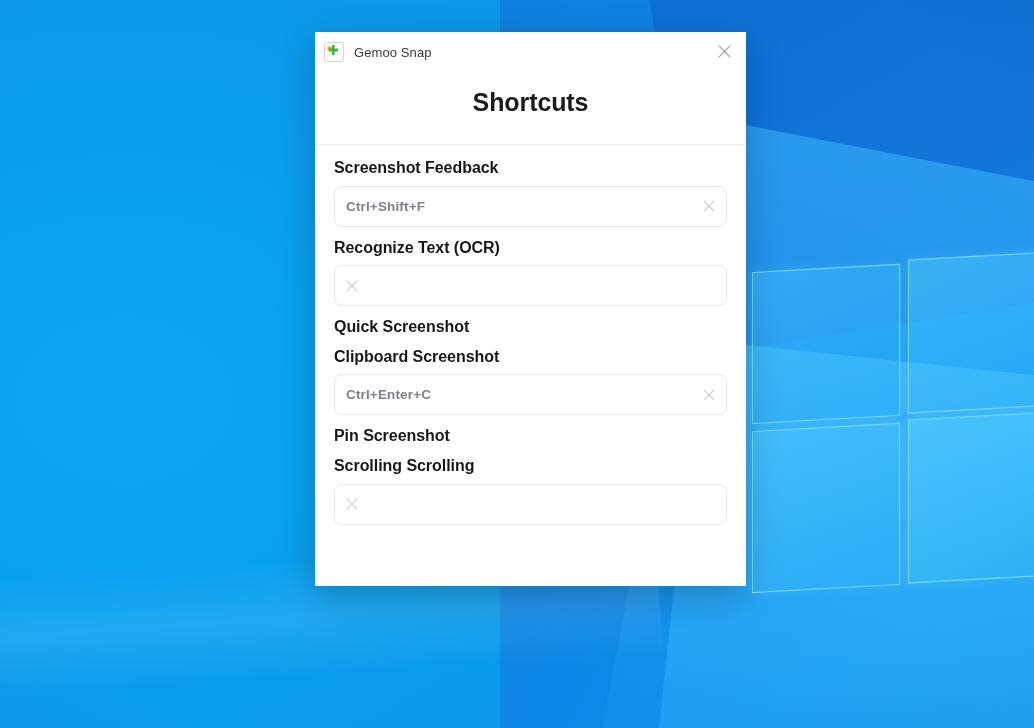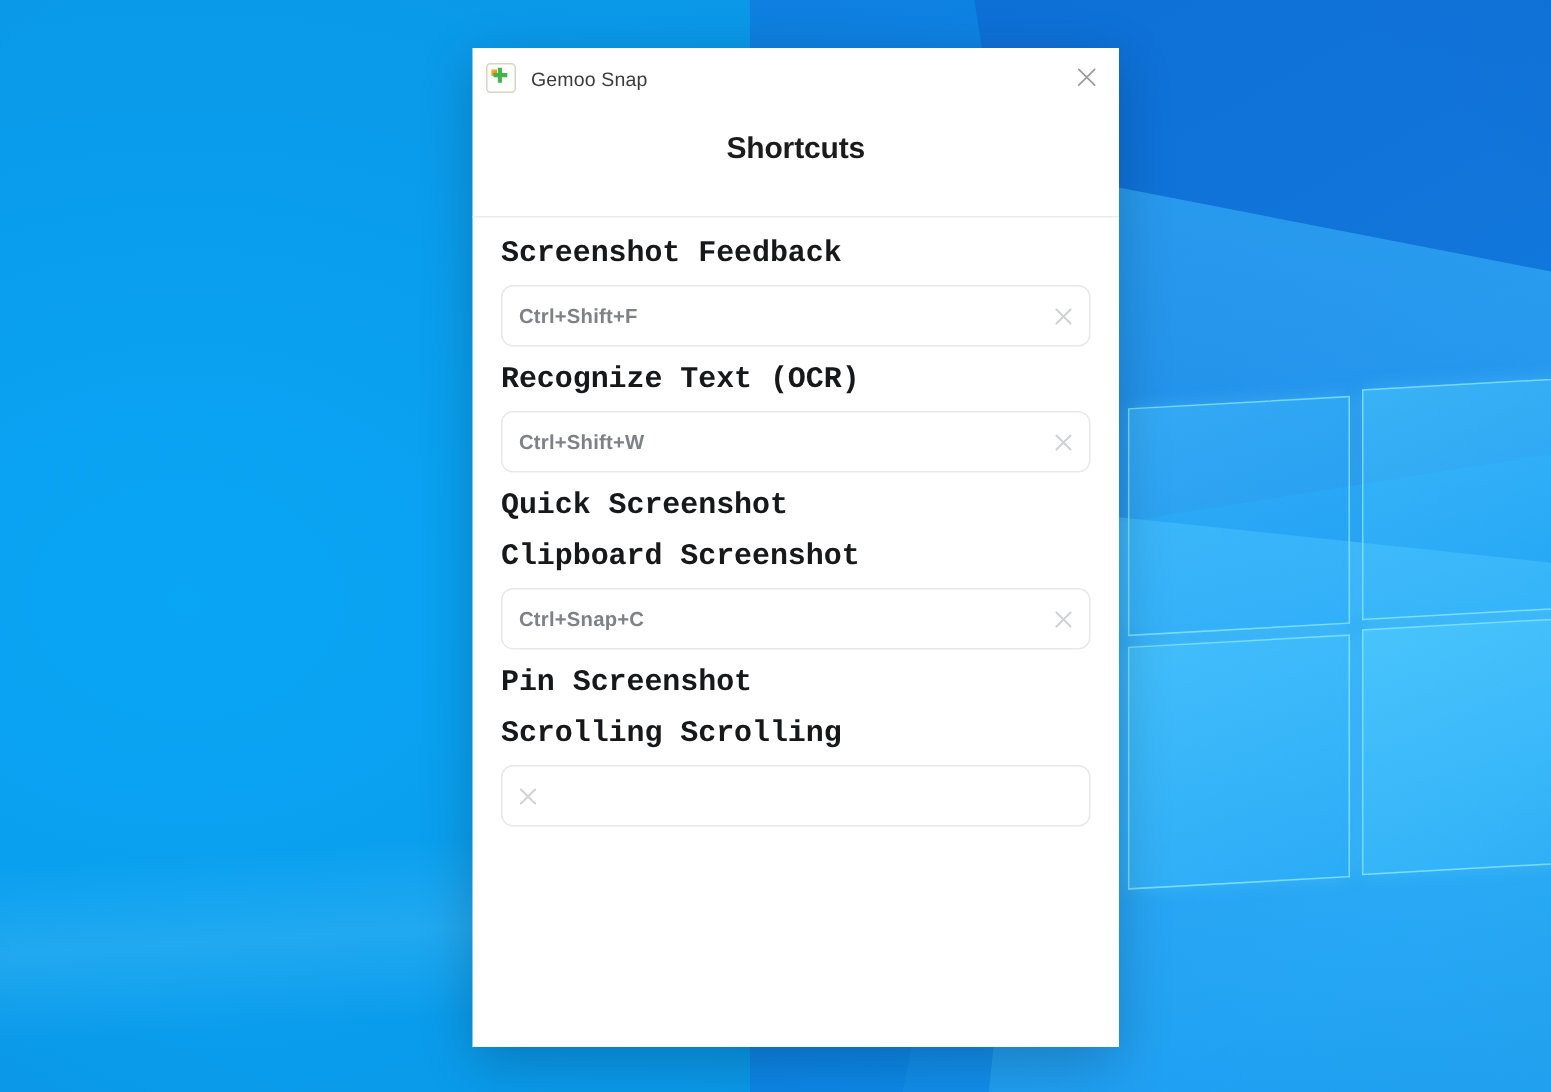--- a/index.html
+++ b/index.html
@@ -107,21 +107,21 @@
     inset: 0;
     background: radial-gradient(ellipse 1100px 800px at 45% 45%, rgba(0,0,0,0) 55%, rgba(0,40,90,0.12) 100%);
   }
 
   
   #app-window {
     position: absolute;
     left: 315px;
     top: 32px;
     width: 431px;
-    height: 666px;
+    height: 554px;
     background: #ffffff;
     box-shadow: 0 10px 34px rgba(0,0,0,0.22);
     display: flex;
     flex-direction: column;
   }
 
   .titlebar {
     height: 40px;
     flex: none;
     display: flex;
@@ -164,43 +164,42 @@
     flex: none;
     height: 73px;
     border-bottom: 1px solid #ececec;
     display: flex;
     align-items: flex-start;
     justify-content: center;
     padding-top: 16px;
     box-sizing: border-box;
   }
   .dialog-title {
-    font-size: 20px;
+    font-size: 25px;
     font-weight: 700;
     color: #1b1b1b;
     letter-spacing: -0.1px;
   }
 
   .content {
     flex: 1 1 auto;
     padding: 14px 19px 0 19px;
     box-sizing: border-box;
     overflow: hidden;
   }
 
   .shortcut-row { margin-bottom: 12px; }
 
   .row-label {
-    font-size: 20px;
+    font-size: 16px;
     font-weight: 700;
     color: #17181a;
     letter-spacing: -0.05px;
     margin-bottom: 9px;
     line-height: 1.1;
-    font-family: Liberation Mono, monospace;
   }
 
   .field {
     position: relative;
     height: 41px;
     border: 1px solid #e8e8e8;
     border-radius: 8px;
     background: #ffffff;
     display: flex;
     align-items: center;
@@ -279,37 +278,36 @@
               <path d="M2.3 2.3 L11.7 11.7 M11.7 2.3 L2.3 11.7" stroke="#cfd1d4" stroke-width="1.3" stroke-linecap="round"></path>
             </svg>
           </div>
         </div>
       </div>
 
 
       <div class="shortcut-row">
         <div class="row-label">Recognize Text (OCR)</div>
         <div class="field">
-          <div class="field-value" placeholder="Enter Shortcut Keys">Ctrl+Shift+W</div>
           <div class="clear-btn">
             <svg width="14" height="14" viewBox="0 0 14 14" aria-hidden="true">
               <path d="M2.3 2.3 L11.7 11.7 M11.7 2.3 L2.3 11.7" stroke="#cfd1d4" stroke-width="1.3" stroke-linecap="round"></path>
             </svg>
           </div>
         </div>
       </div>
 
       <div class="shortcut-row">
         <div class="row-label">Quick Screenshot</div>
       </div>
 
       <div class="shortcut-row">
         <div class="row-label">Clipboard Screenshot</div>
         <div class="field">
-          <div class="field-value" placeholder="Enter Shortcut Keys">Ctrl+Snap+C</div>
+          <div class="field-value" placeholder="Enter Shortcut Keys">Ctrl+Enter+C</div>
           <div class="clear-btn">
             <svg width="14" height="14" viewBox="0 0 14 14" aria-hidden="true">
               <path d="M2.3 2.3 L11.7 11.7 M11.7 2.3 L2.3 11.7" stroke="#cfd1d4" stroke-width="1.3" stroke-linecap="round"></path>
             </svg>
           </div>
         </div>
       </div>
 
       <div class="shortcut-row">
         <div class="row-label">Pin Screenshot</div>

